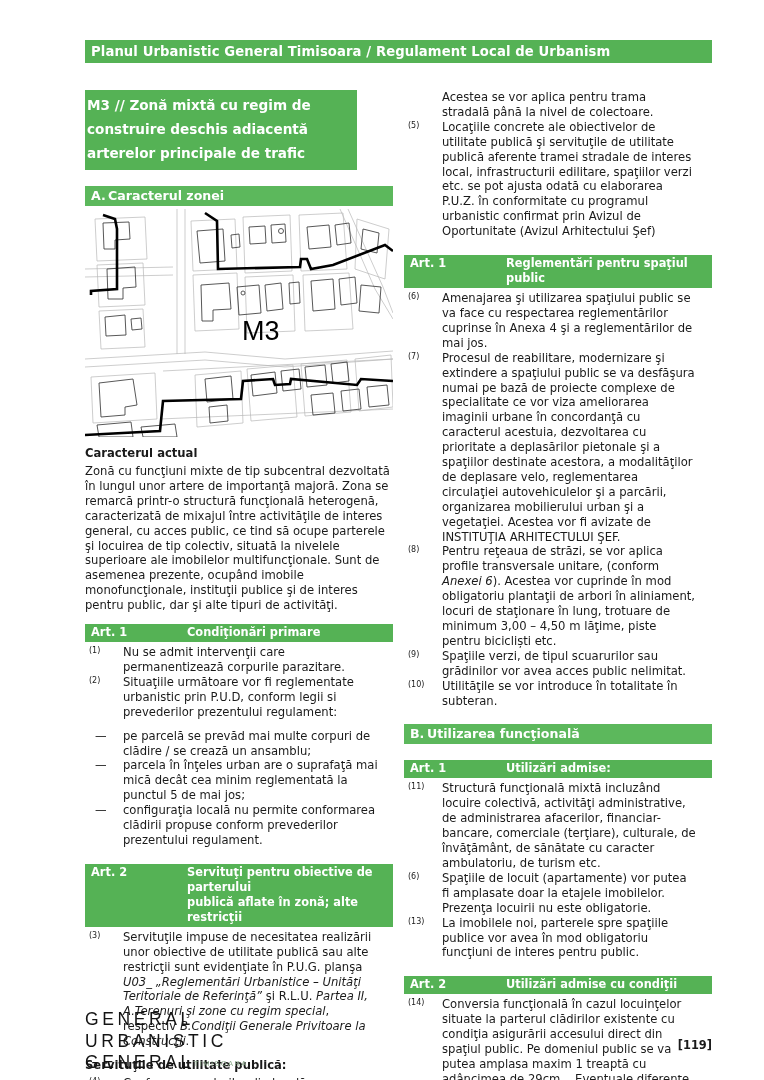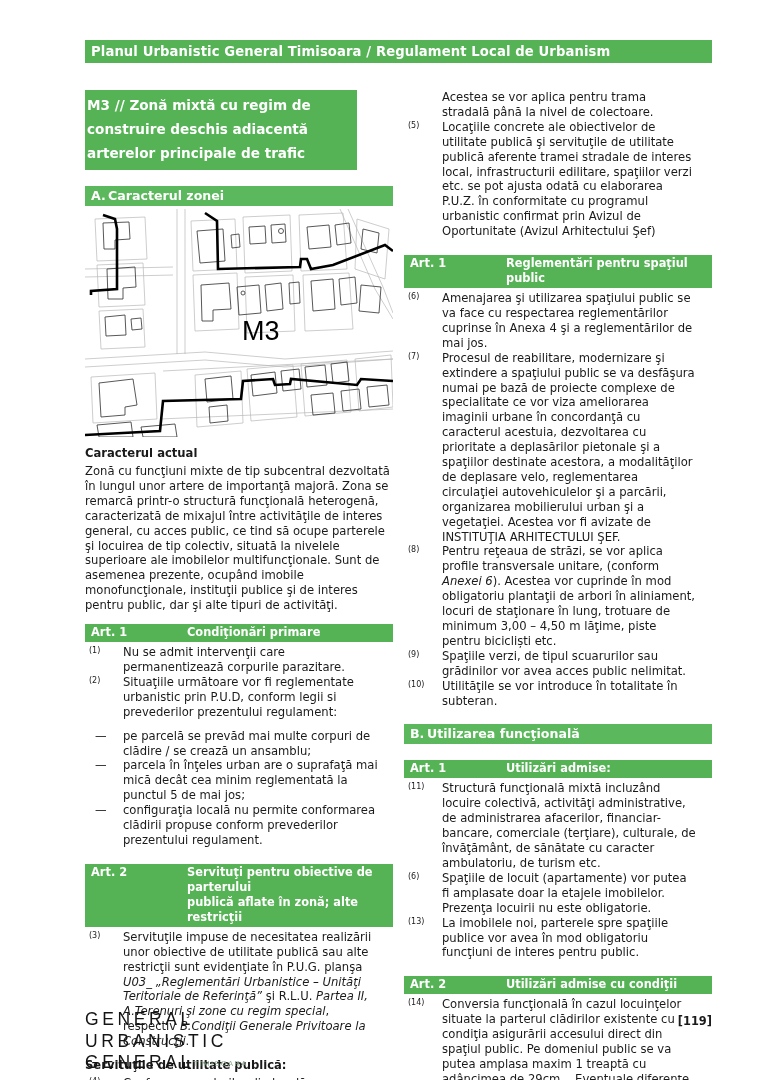--- a/index.html
+++ b/index.html
@@ -197,21 +197,21 @@
   .logo .sub {
     font-size: 7.5px;
     letter-spacing: 1.4px;
     color: #8fae8f;
     font-weight: normal;
     vertical-align: 2px;
   }
   .page-no {
     position: absolute;
     right: 52px;
-    top: 1014px;
+    top: 1038px;
     font-size: 11.4px;
     font-weight: bold;
     color: #1a1a1a;
   }
 </style>
 </head>
 <body>
 
 <div class="page">
 

